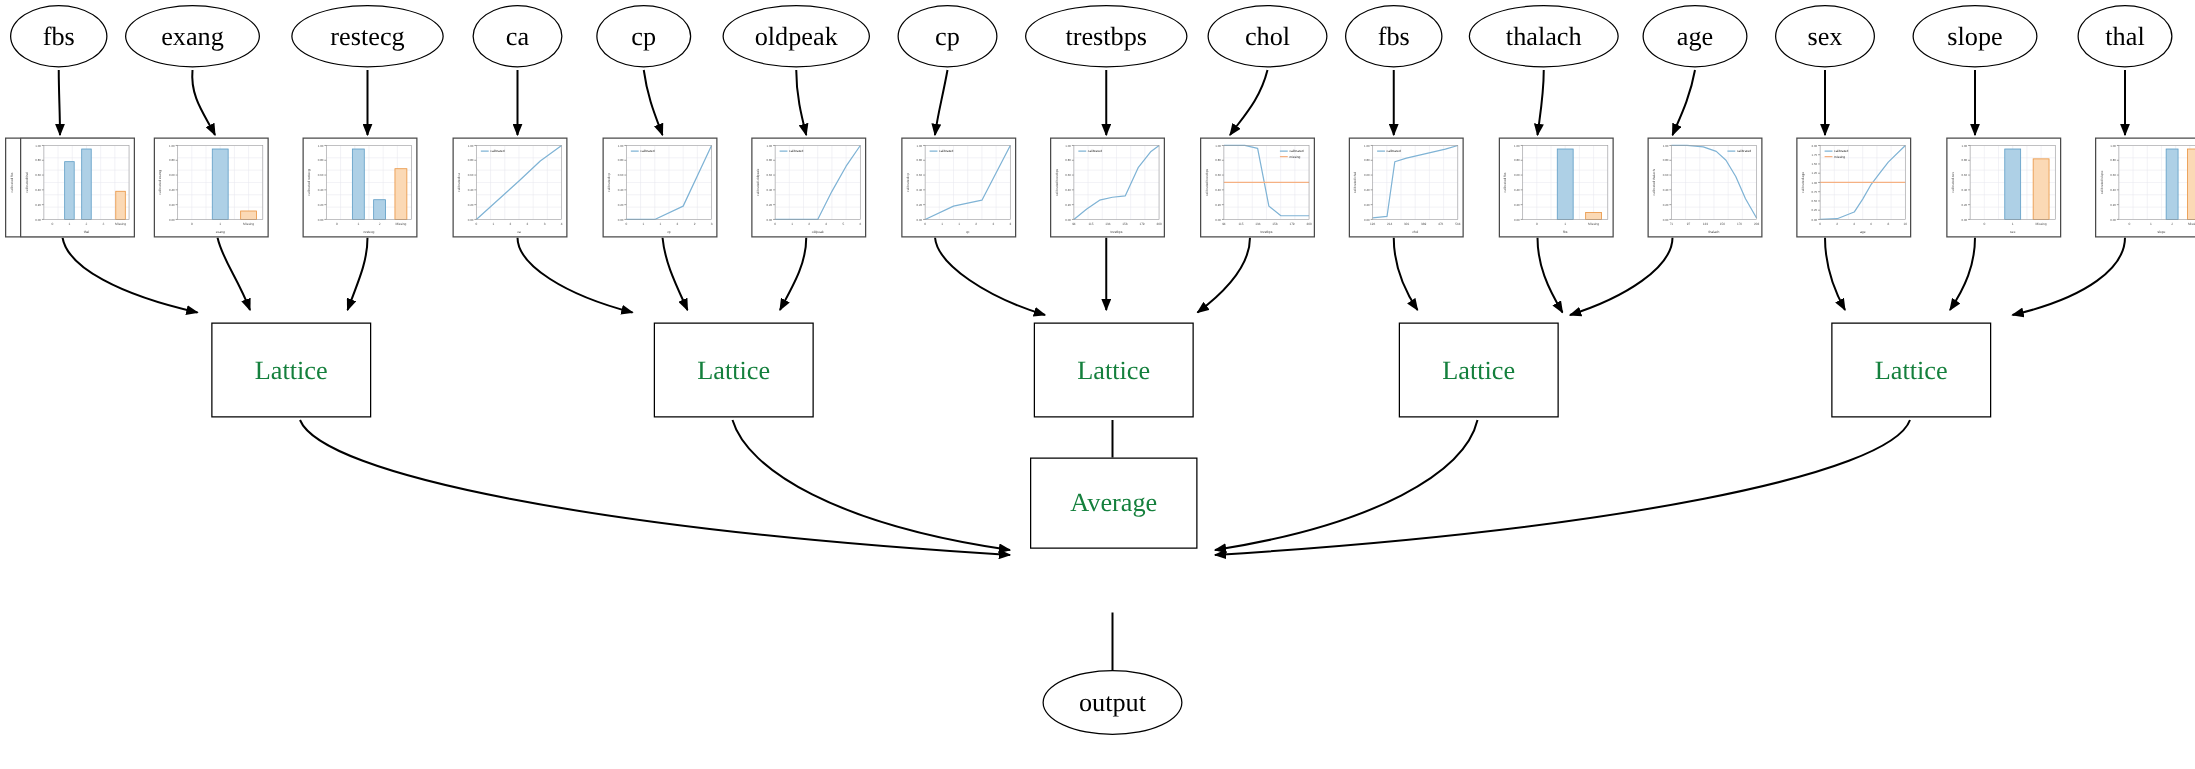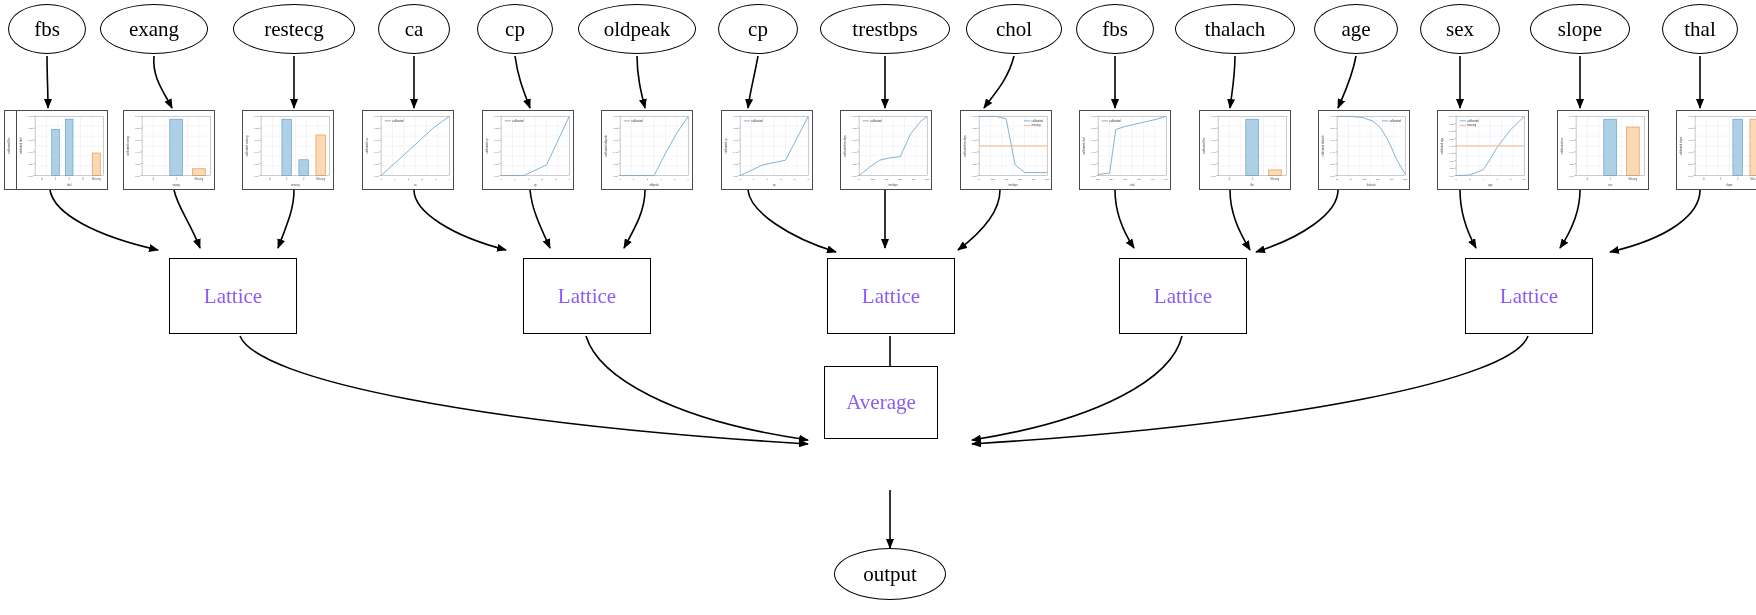--- a/index.html
+++ b/index.html
@@ -45,21 +45,21 @@
   }
   .box-node {
     position: absolute;
     border: 1.4px solid #000;
     background: #fff;
     display: flex;
     align-items: center;
     justify-content: center;
     font-family: "Liberation Serif", serif;
     font-size: 21px;
-    color: #8b5cf6;
+    color: #15803d;
     white-space: nowrap;
     box-sizing: border-box;
   }
   
   .plot-panel {
     position: absolute;
     border: 1.5px solid #4a4a4a;
     background: #ffffff;
     box-sizing: border-box;
     overflow: hidden;
@@ -854,19 +854,19 @@
     </div>
     <div class="box-node" style="left: 827px; top: 258px; width: 128px; height: 76px;">
       <span>Lattice</span>
     </div>
     <div class="box-node" style="left: 1119px; top: 258px; width: 128px; height: 76px;">
       <span>Lattice</span>
     </div>
     <div class="box-node" style="left: 1465px; top: 258px; width: 128px; height: 76px;">
       <span>Lattice</span>
     </div>
-    <div class="box-node" style="left: 824px; top: 366px; width: 114px; height: 73px;">
+    <div class="box-node" style="left: 824px; top: 366px; width: 134px; height: 73px;">
       <span>Average</span>
     </div>
-    <div class="ellipse-node" style="left: 834px; top: 548px; width: 112px; height: 52px;">
+    <div class="ellipse-node" style="left: 834px; top: 536px; width: 112px; height: 52px;">
       <span>output</span>
     </div>
   </div>
 
 </body></html>

